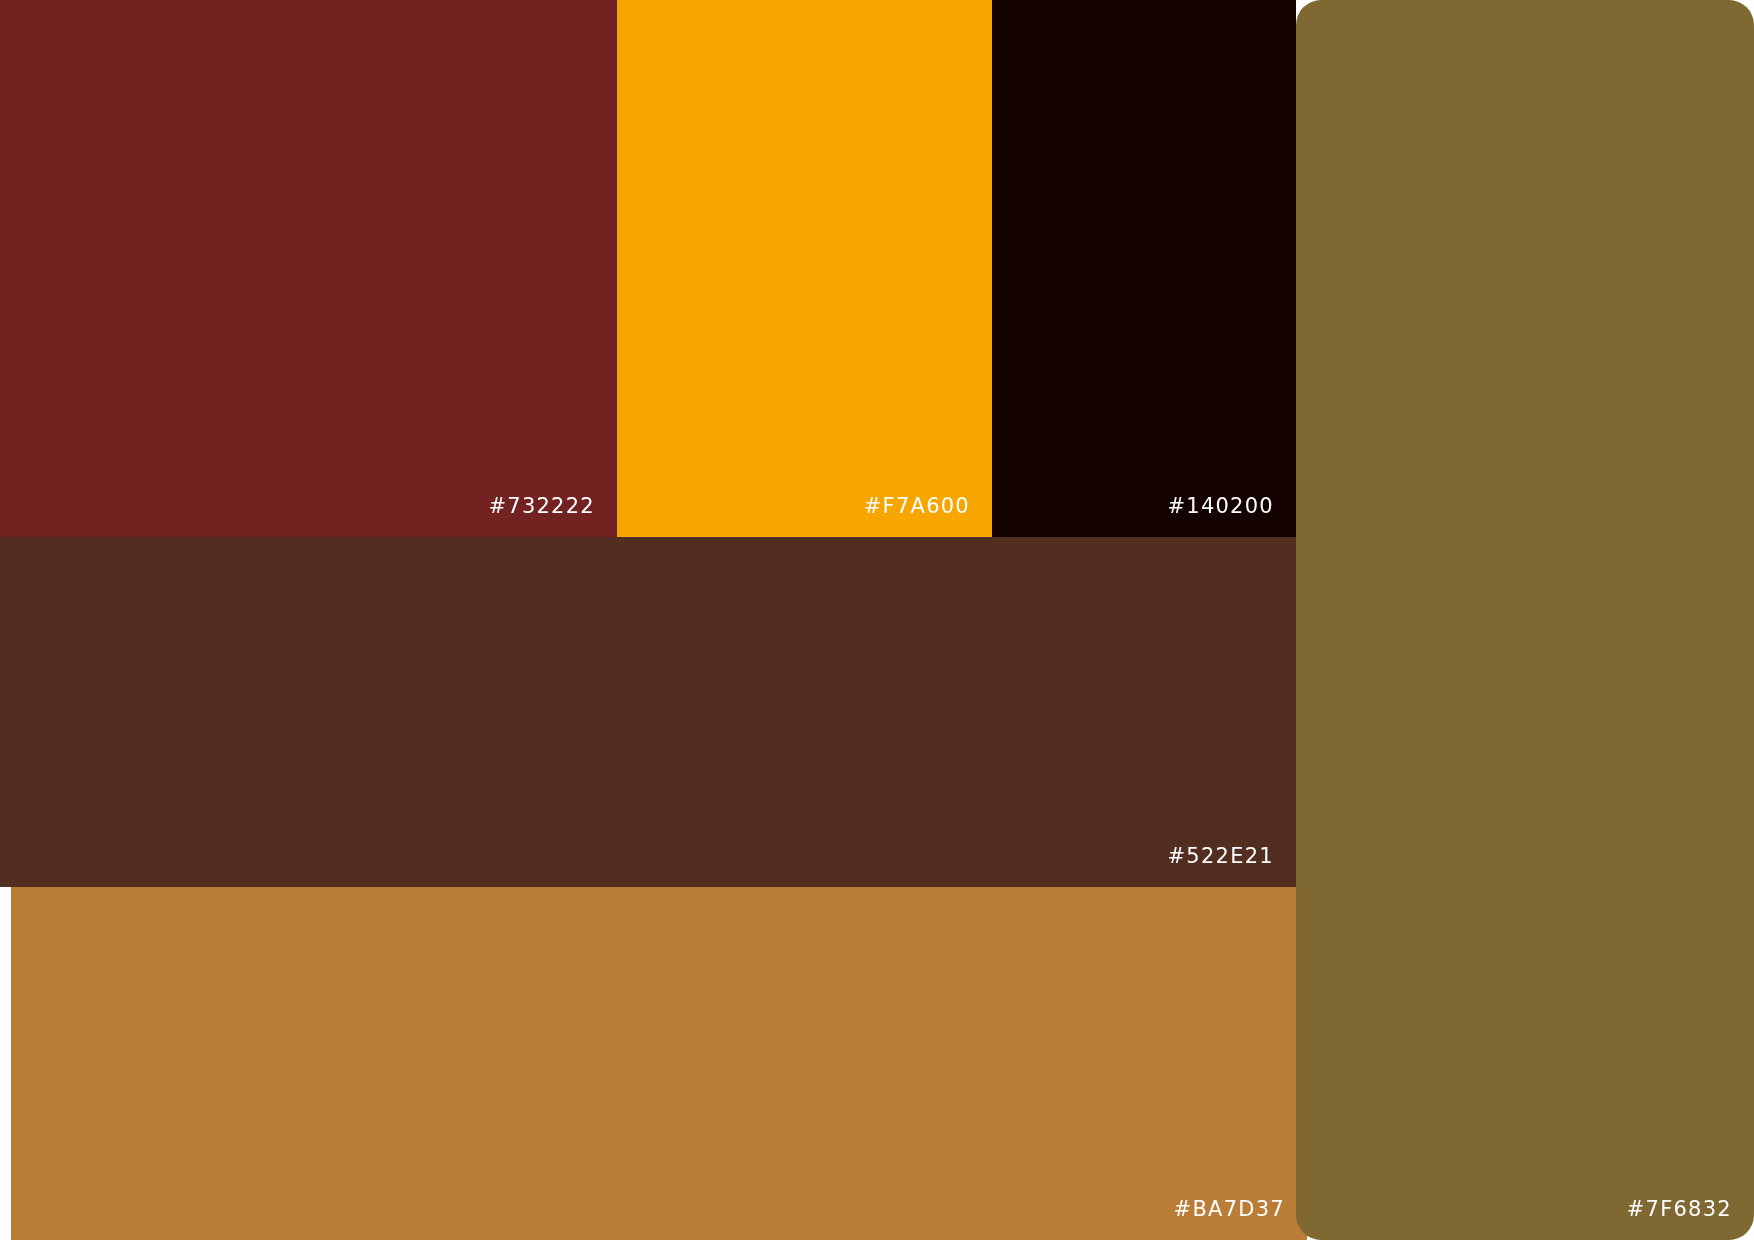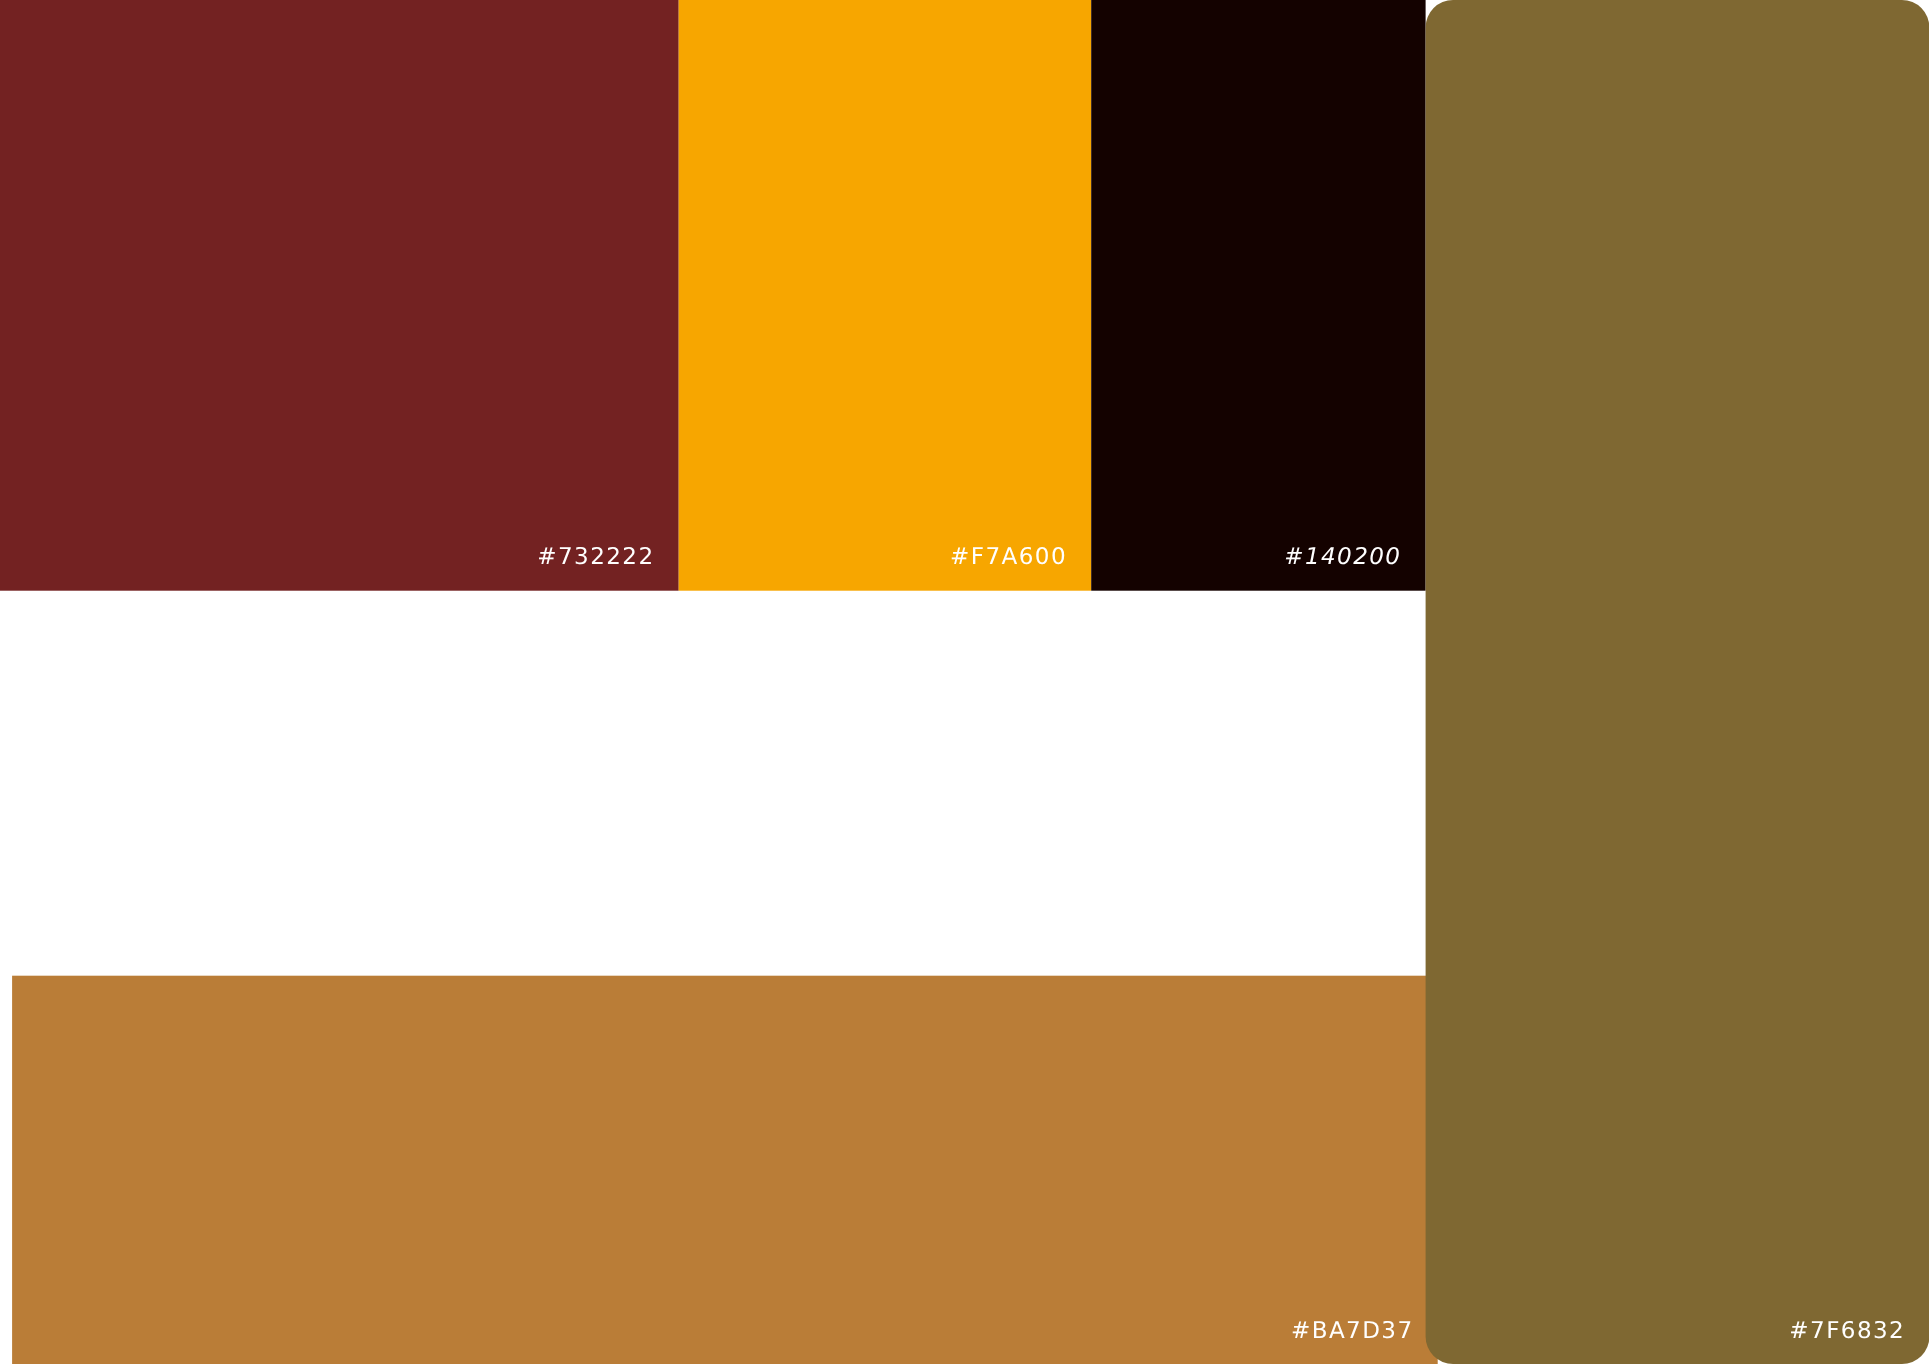--- a/index.html
+++ b/index.html
@@ -55,21 +55,21 @@
     position: absolute;
     left: 1296px;
     top: 0;
     width: 458px;
     height: 1240px;
   }
 
   
   .r1c1 { left: 0;    top: 0;   width: 617px; height: 537px; }
   .r1c2 { left: 617px; top: 0;  width: 375px; height: 537px; }
-  .r1c3 { left: 992px; top: 0;  width: 304px; height: 537px; font-style: italic; }
+  .r1c3 { left: 992px; top: 0;  width: 304px; height: 537px; }
 
   
   .r2 { left: 0; top: 537px; width: 1296px; height: 350px; }
 
   
   .r3 { left: 0; top: 887px; width: 1296px; height: 353px; margin-left: 11px; }
 
   
   .rc { left: 0; top: 0; width: 458px; height: 1240px; border-radius: 25px; }
 </style>
@@ -85,20 +85,23 @@
     </div>
 
     <div class="swatch r1c2" style="background-color: rgb(247, 166, 0);">
       <span class="swatch-label" style="color: rgb(255, 255, 255);">#F7A600</span>
     </div>
 
     <div class="swatch r1c3" style="background-color: rgb(20, 2, 0);">
       <span class="swatch-label" style="color: rgb(255, 255, 255);">#140200</span>
     </div>
 
+    <div class="swatch r2" style="background-color: rgb(82, 46, 33);">
+      <span class="swatch-label" style="color: rgb(255, 255, 255);">#522E21</span>
+    </div>
 
     <div class="swatch r3" style="background-color: rgb(186, 125, 55);">
       <span class="swatch-label" style="color: rgb(255, 255, 255);">#BA7D37</span>
     </div>
 
   </div>
 
   <div class="right-column">
     <div class="swatch rc" style="background-color: rgb(127, 104, 50);">
       <span class="swatch-label" style="color: rgb(255, 255, 255);">#7F6832</span>

